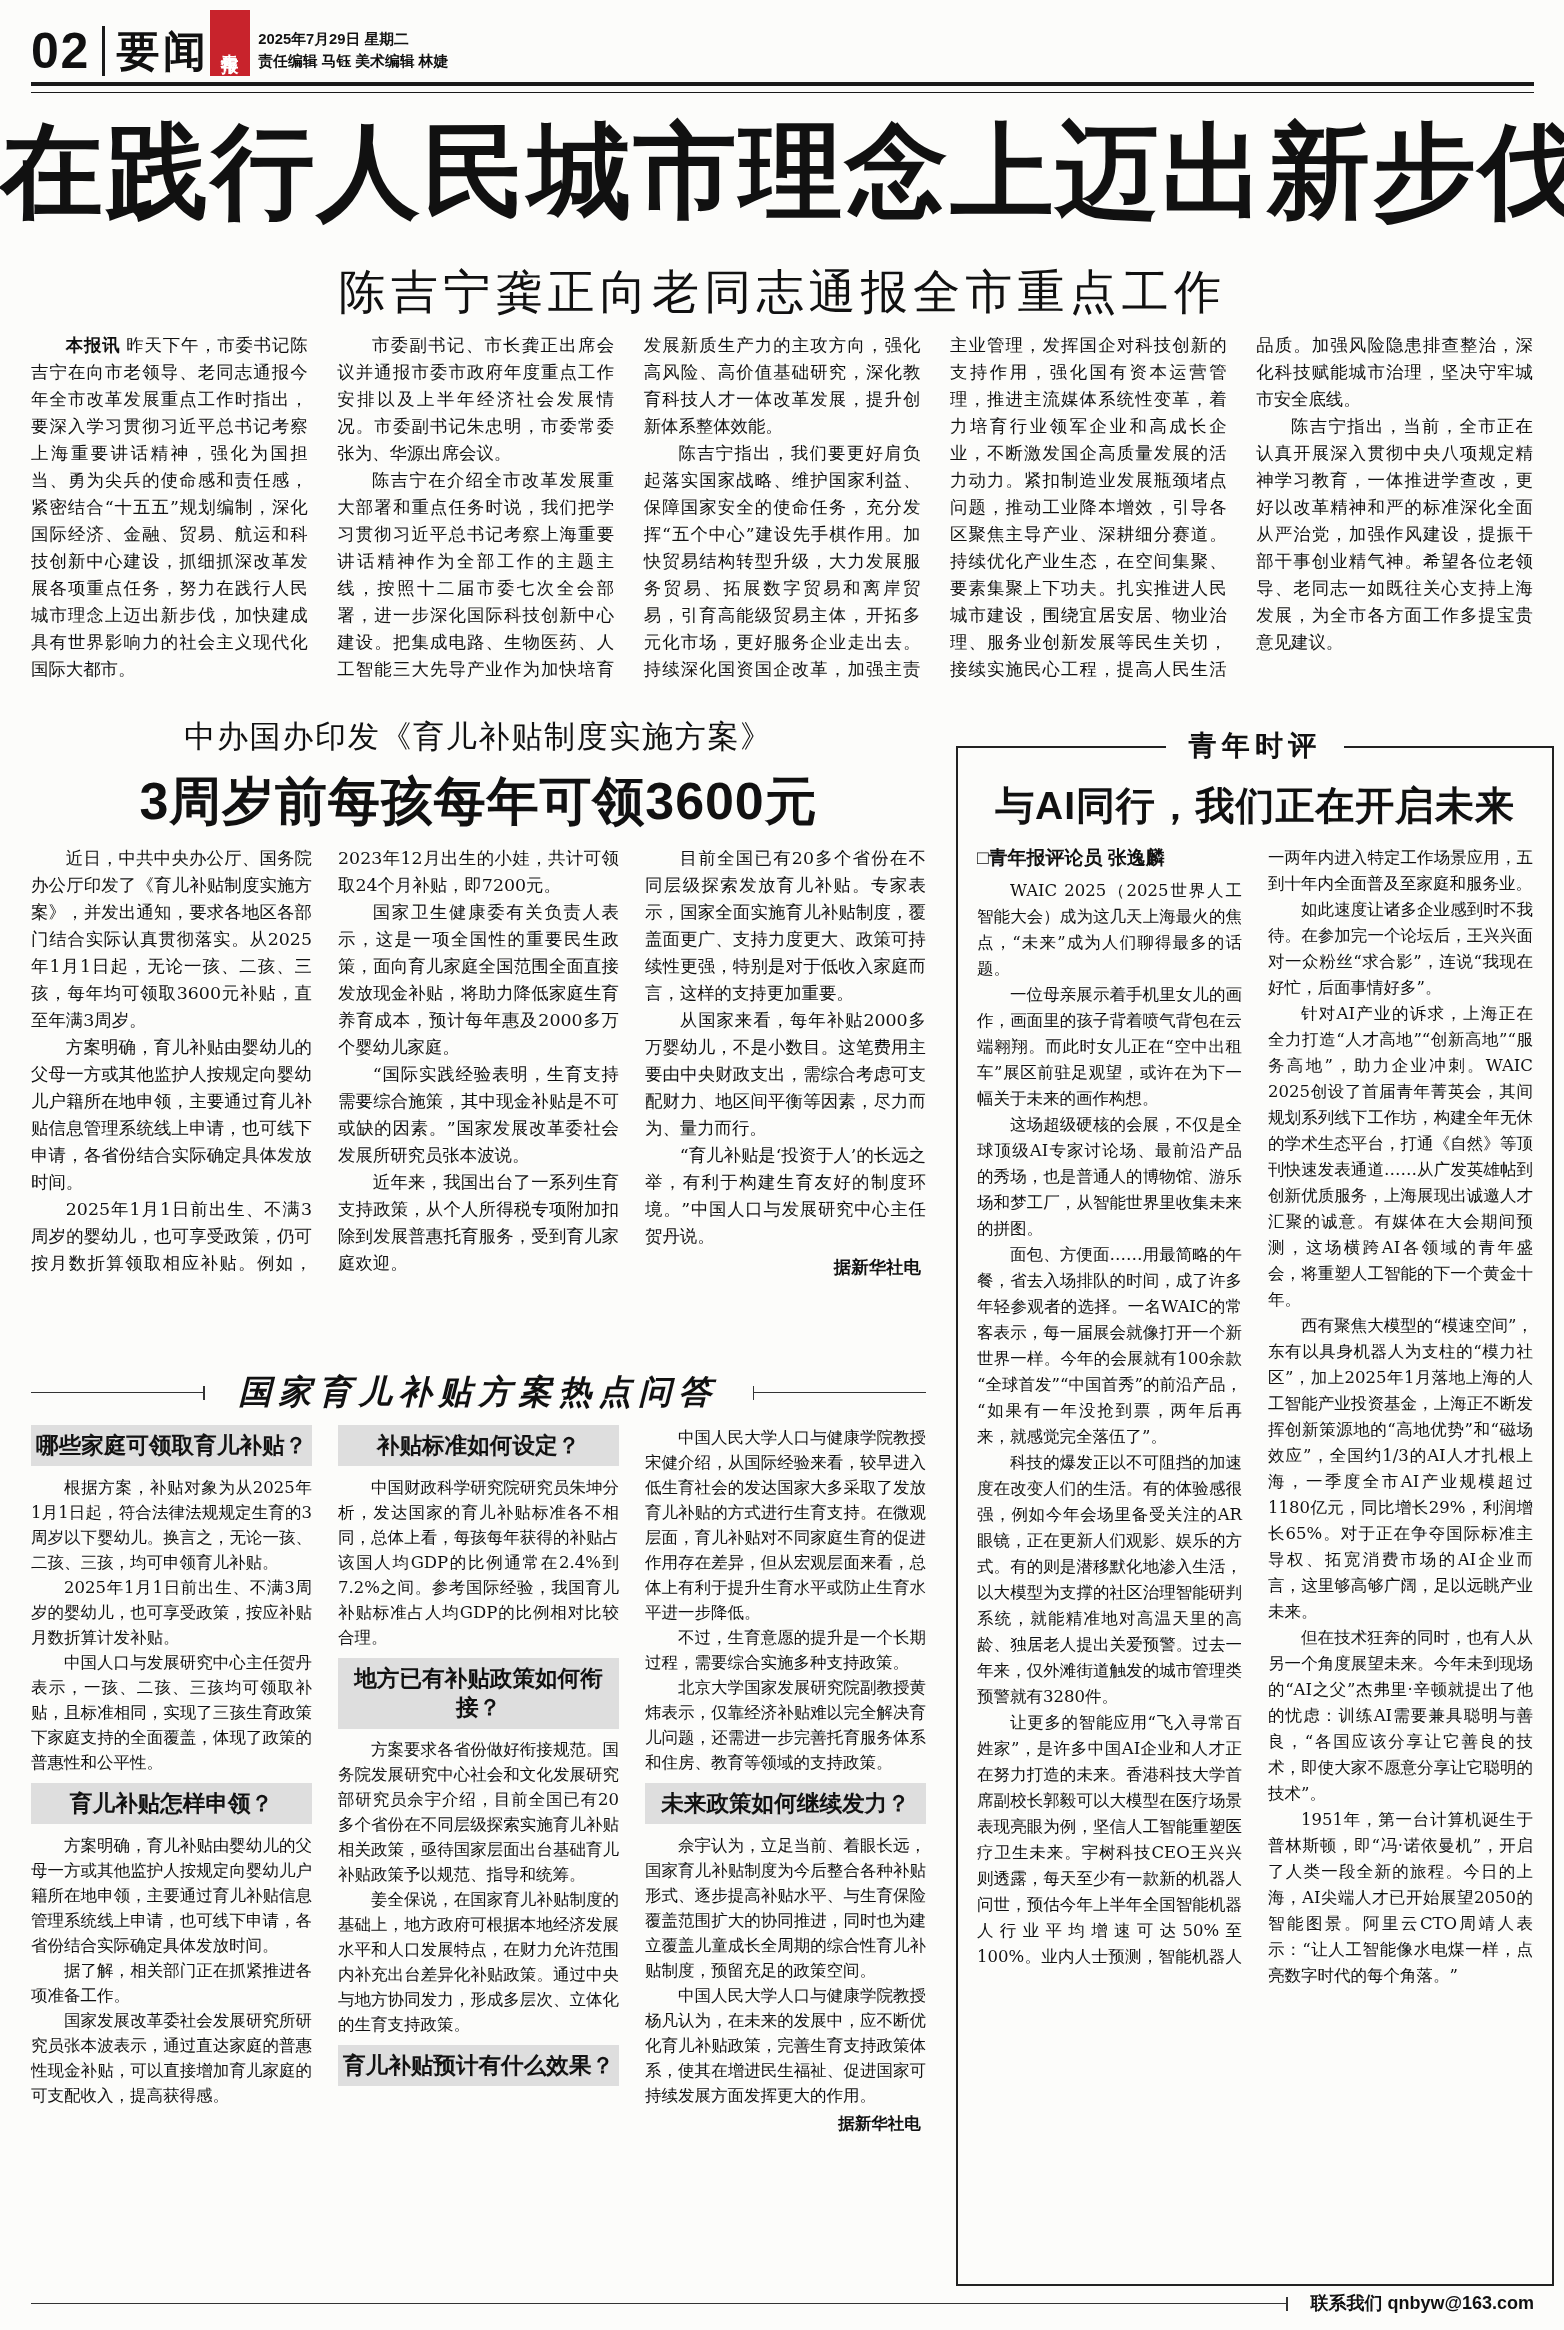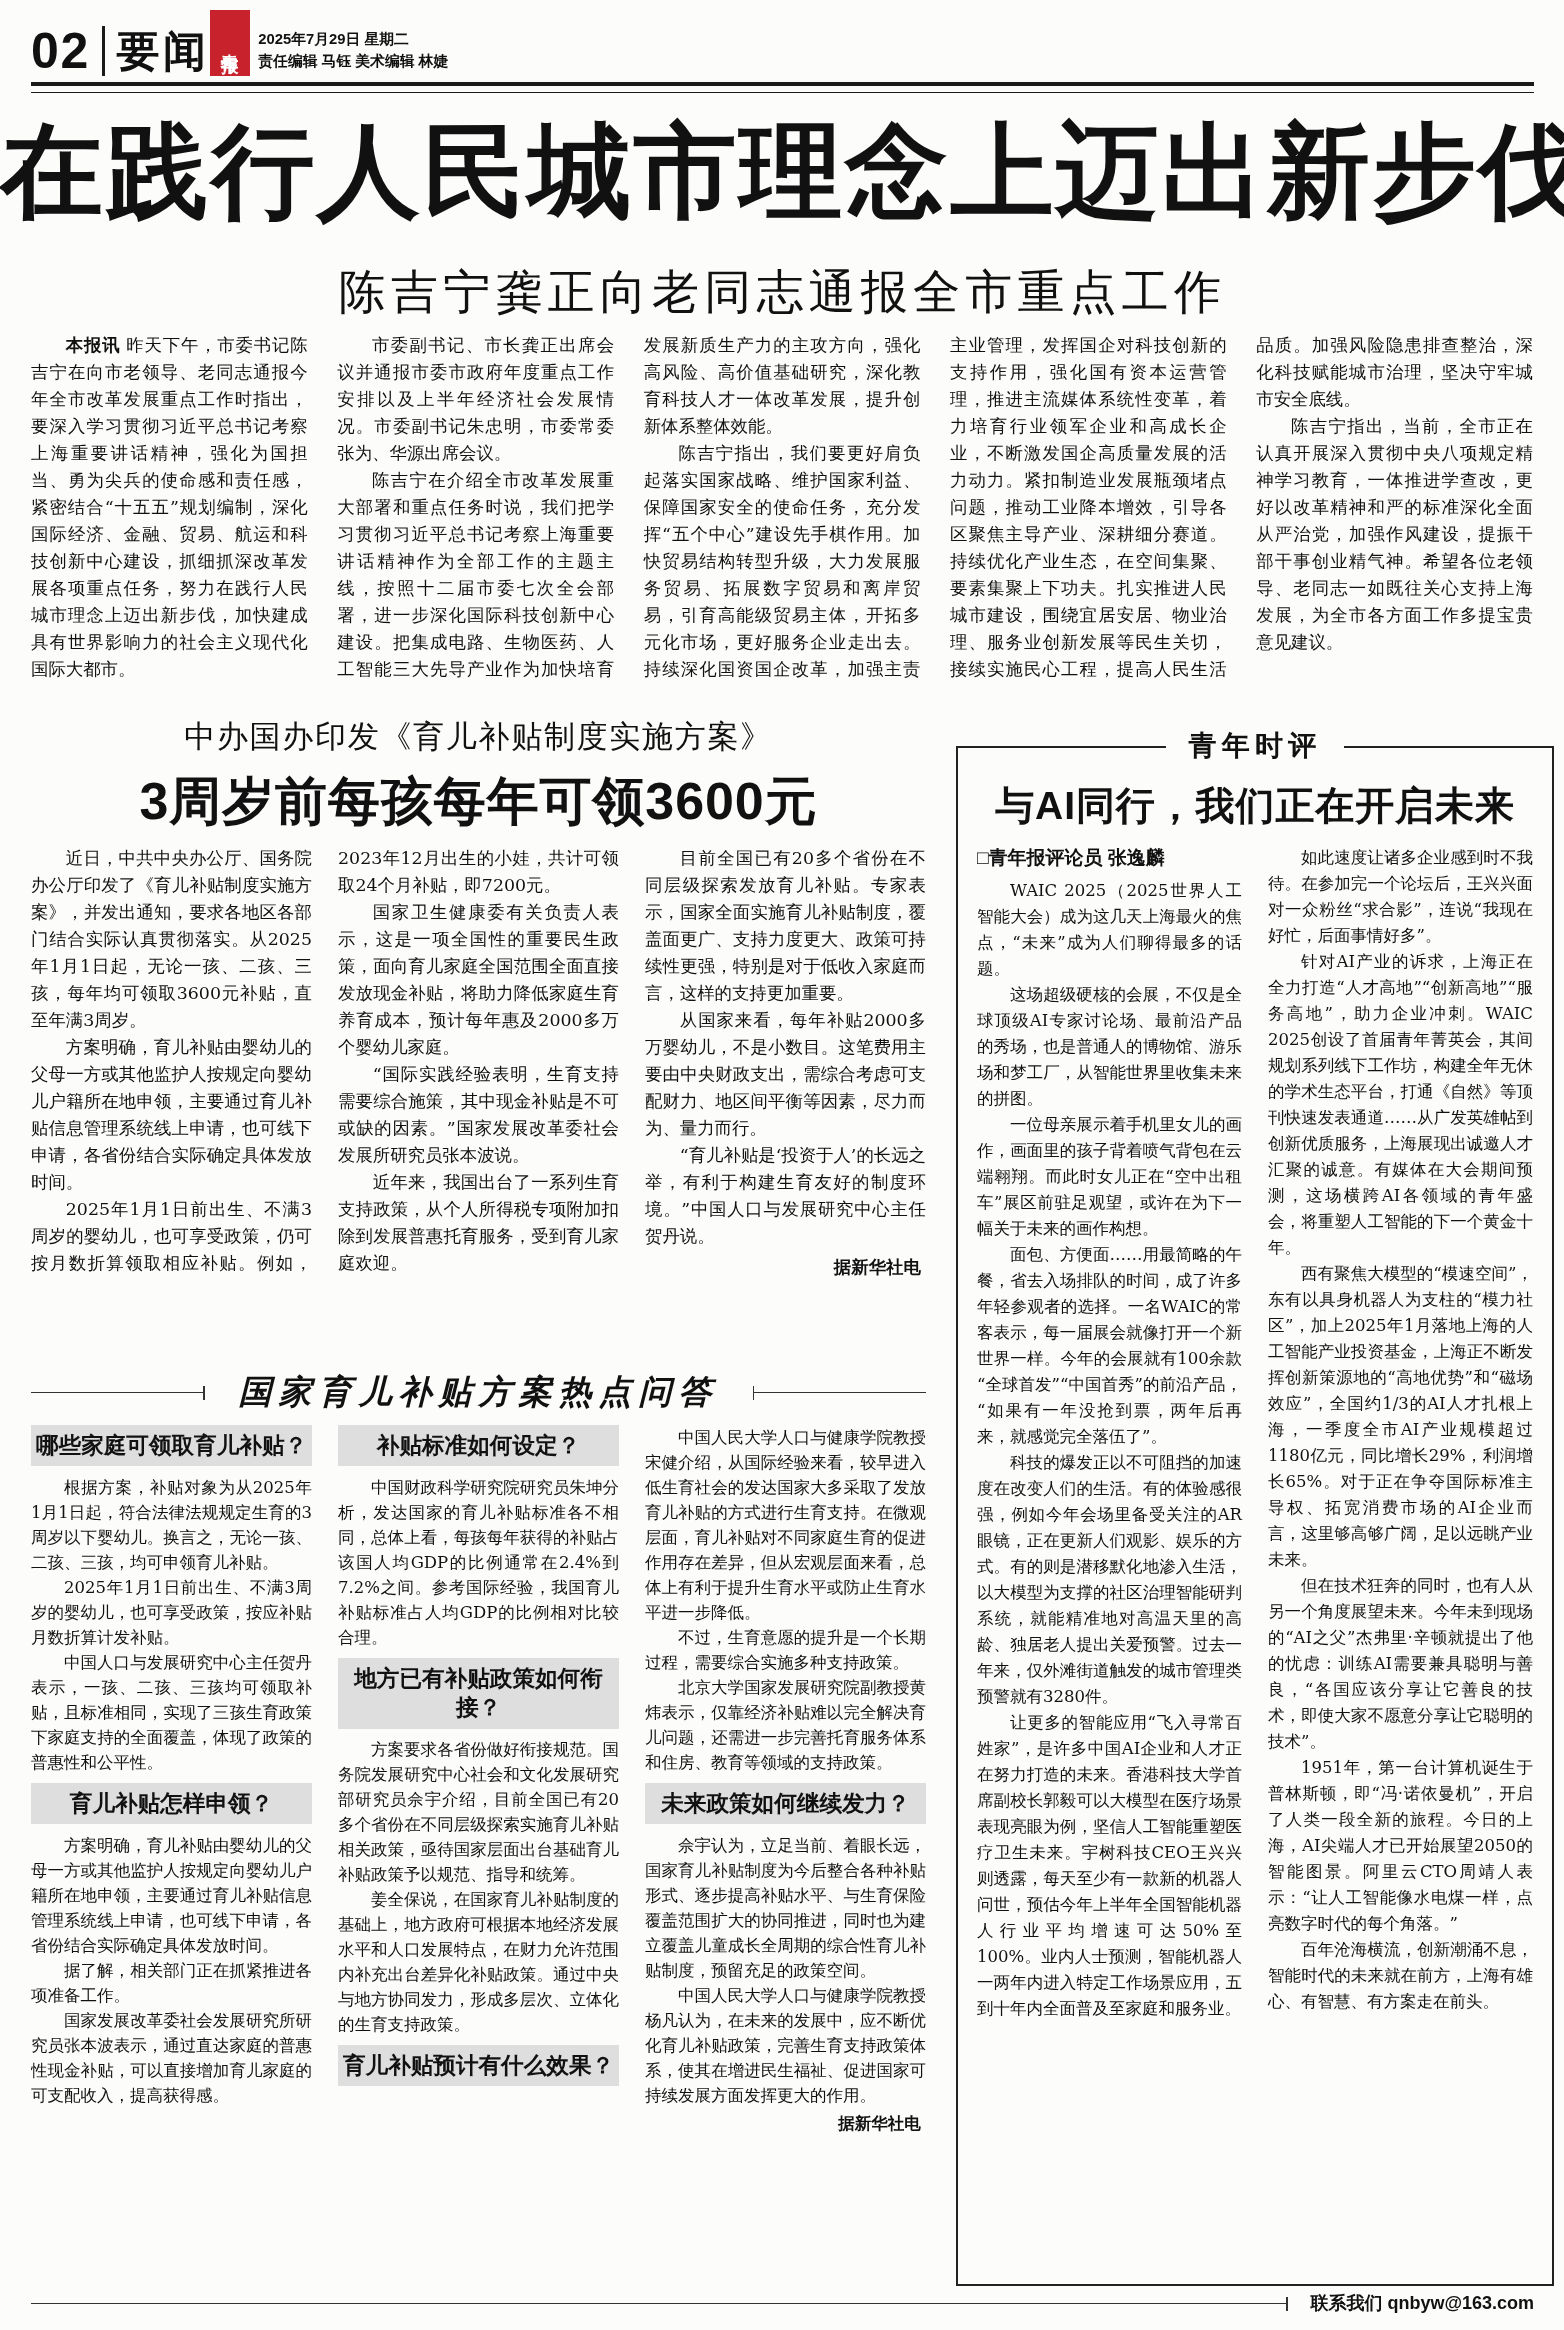--- a/index.html
+++ b/index.html
@@ -156,31 +156,30 @@
     <p class="source">据新华社电</p>
   </div>
 
   <div class="commentary">
     <div class="comm-label">青年时评</div>
     <div class="comm-title">与AI同行，我们正在开启未来</div>
     <div class="comm-cols">
       <p class="byline">□青年报评论员 张逸麟</p>
       <div>
           <p class="para">WAIC 2025（2025世界人工智能大会）成为这几天上海最火的焦点，“未来”成为人们聊得最多的话题。</p>
+          <p class="para">一位母亲展示着手机里女儿的画作，画面里的孩子背着喷气背包在云端翱翔。而此时女儿正在“空中出租车”展区前驻足观望，或许在为下一幅关于未来的画作构想。</p>
           <p class="para">这场超级硬核的会展，不仅是全球顶级AI专家讨论场、最前沿产品的秀场，也是普通人的博物馆、游乐场和梦工厂，从智能世界里收集未来的拼图。</p>
-          <p class="para">一位母亲展示着手机里女儿的画作，画面里的孩子背着喷气背包在云端翱翔。而此时女儿正在“空中出租车”展区前驻足观望，或许在为下一幅关于未来的画作构想。</p>
           <p class="para">面包、方便面……用最简略的午餐，省去入场排队的时间，成了许多年轻参观者的选择。一名WAIC的常客表示，每一届展会就像打开一个新世界一样。今年的会展就有100余款“全球首发”“中国首秀”的前沿产品，“如果有一年没抢到票，两年后再来，就感觉完全落伍了”。</p>
           <p class="para">科技的爆发正以不可阻挡的加速度在改变人们的生活。有的体验感很强，例如今年会场里备受关注的AR眼镜，正在更新人们观影、娱乐的方式。有的则是潜移默化地渗入生活，以大模型为支撑的社区治理智能研判系统，就能精准地对高温天里的高龄、独居老人提出关爱预警。过去一年来，仅外滩街道触发的城市管理类预警就有3280件。</p>
           <p class="para">让更多的智能应用“飞入寻常百姓家”，是许多中国AI企业和人才正在努力打造的未来。香港科技大学首席副校长郭毅可以大模型在医疗场景表现亮眼为例，坚信人工智能重塑医疗卫生未来。宇树科技CEO王兴兴则透露，每天至少有一款新的机器人问世，预估今年上半年全国智能机器人行业平均增速可达50%至100%。业内人士预测，智能机器人一两年内进入特定工作场景应用，五到十年内全面普及至家庭和服务业。</p>
           <p class="para">如此速度让诸多企业感到时不我待。在参加完一个论坛后，王兴兴面对一众粉丝“求合影”，连说“我现在好忙，后面事情好多”。</p>
           <p class="para">针对AI产业的诉求，上海正在全力打造“人才高地”“创新高地”“服务高地”，助力企业冲刺。WAIC 2025创设了首届青年菁英会，其间规划系列线下工作坊，构建全年无休的学术生态平台，打通《自然》等顶刊快速发表通道……从广发英雄帖到创新优质服务，上海展现出诚邀人才汇聚的诚意。有媒体在大会期间预测，这场横跨AI各领域的青年盛会，将重塑人工智能的下一个黄金十年。</p>
           <p class="para">西有聚焦大模型的“模速空间”，东有以具身机器人为支柱的“模力社区”，加上2025年1月落地上海的人工智能产业投资基金，上海正不断发挥创新策源地的“高地优势”和“磁场效应”，全国约1/3的AI人才扎根上海，一季度全市AI产业规模超过1180亿元，同比增长29%，利润增长65%。对于正在争夺国际标准主导权、拓宽消费市场的AI企业而言，这里够高够广阔，足以远眺产业未来。</p>
           <p class="para">但在技术狂奔的同时，也有人从另一个角度展望未来。今年未到现场的“AI之父”杰弗里·辛顿就提出了他的忧虑：训练AI需要兼具聪明与善良，“各国应该分享让它善良的技术，即使大家不愿意分享让它聪明的技术”。</p>
           <p class="para">1951年，第一台计算机诞生于普林斯顿，即“冯·诺依曼机”，开启了人类一段全新的旅程。今日的上海，AI尖端人才已开始展望2050的智能图景。阿里云CTO周靖人表示：“让人工智能像水电煤一样，点亮数字时代的每个角落。”</p>
-          <p class="para">百年沧海横流，创新潮涌不息，智能时代的未来就在前方，上海有雄心、有智慧、有方案走在前头。</p>
         </div>
     </div>
   </div>
 
   <div class="footer">
     <span class="rule-line"></span>
     <span class="contact">联系我们  qnbyw@163.com</span>
   </div>
 
 </div>

